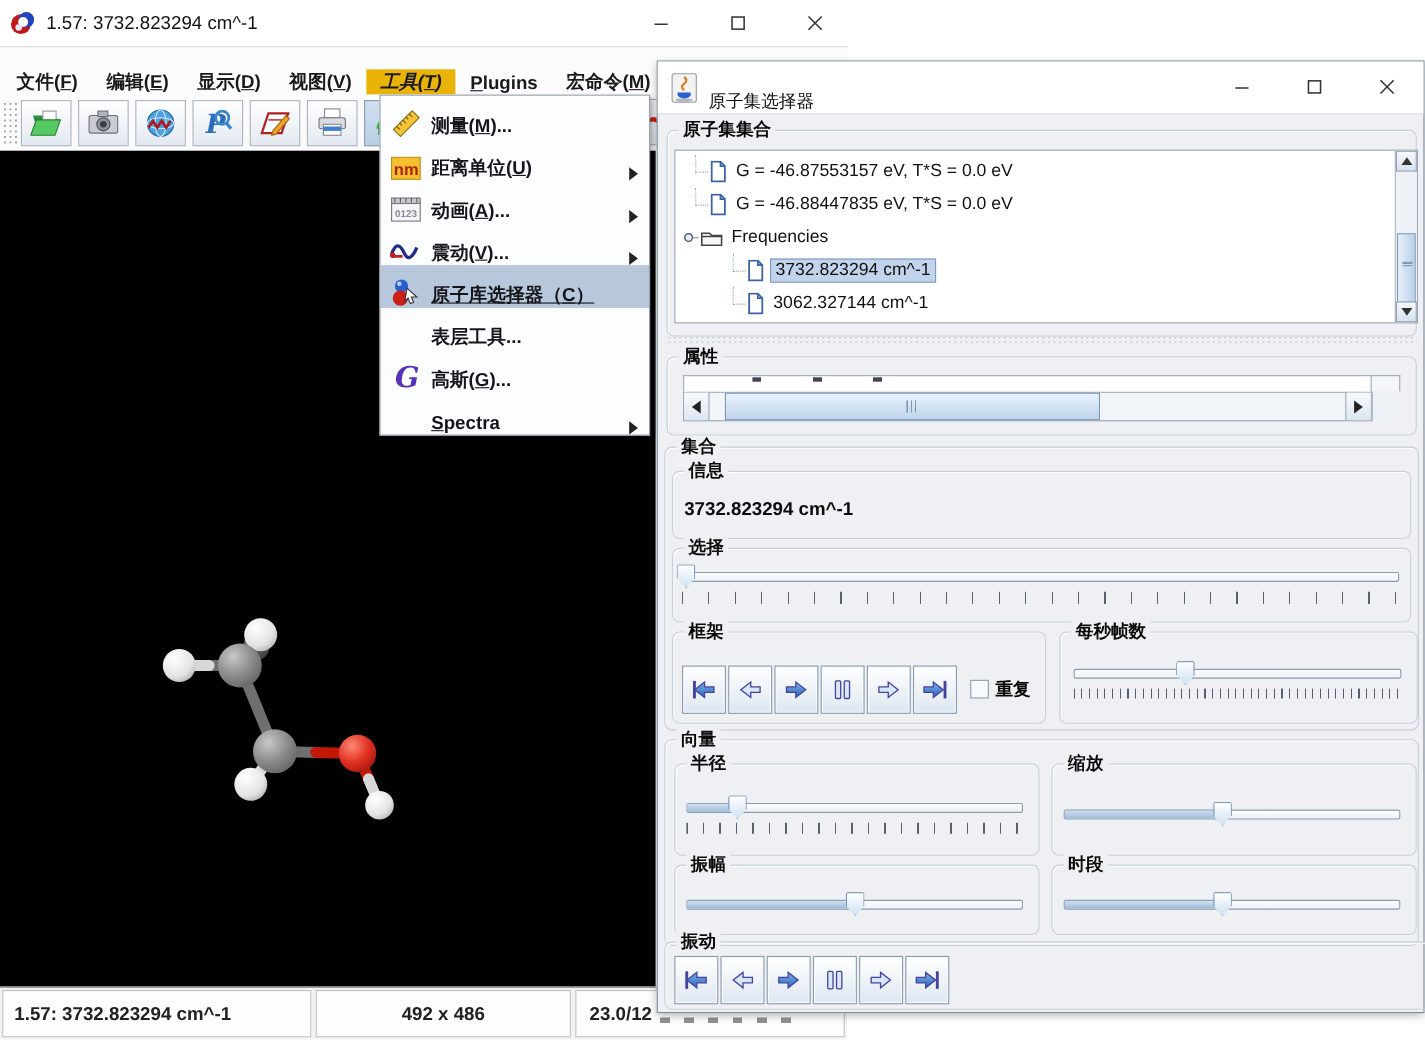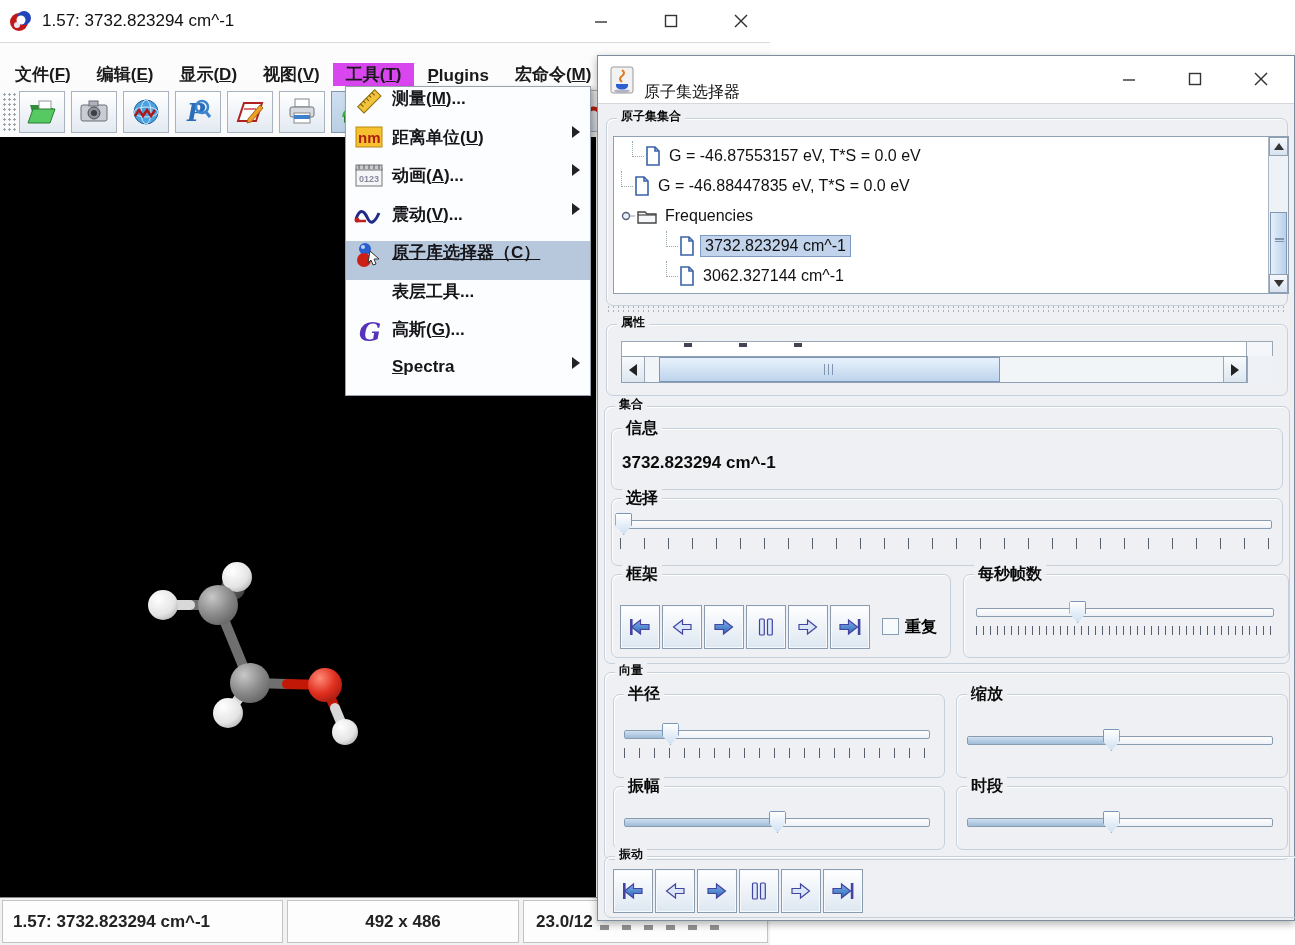--- a/index.html
+++ b/index.html
@@ -8,50 +8,50 @@
   u { text-decoration:underline; }
 
   
   #main-window { position:absolute; left:0; top:0; width:770px; height:945px; background:#ffffff; }
   #main-titlebar { position:absolute; left:0; top:0; width:770px; height:42px; background:#ffffff; display:flex; align-items:center; }
   #main-title { font-size:17px; color:#111; margin-left:8px; }
   .winbtns { position:absolute; top:0; right:0; height:42px; display:flex; }
   .winbtn { width:70px; height:42px; display:flex; align-items:center; justify-content:center; }
   #main-menubar { position:absolute; left:0; top:42px; width:770px; height:44px; background:#fcfcfc; border-top:1px solid #d9d9d9; display:flex; align-items:flex-end; padding-left:2px; }
   .menu-item { display:flex; align-items:center; padding:0 13px; font-size:17px; font-weight:600; color:#1a1a1a; white-space:nowrap; }
-  .menu-item.active { background:#d946ef; }
+  .menu-item.active { background:#eab308;font-style:italic; }
   #main-toolbar { position:absolute; left:0; top:86px; width:770px; height:51px; background:#fbfbfc; display:flex; align-items:center; }
   .tb-handle { width:14px; height:40px; margin:0 3px 0 2px; background:radial-gradient(#9aa2ab 1px, transparent 1.3px); background-size:5px 5px; }
   .tbtn { width:46px; height:42px; margin-right:6px; border:1px solid #a9b3bf; background:linear-gradient(#ffffff,#e2e9f1); display:flex; align-items:center; justify-content:center; flex:0 0 auto; }
   .tbtn.pressed { background:linear-gradient(#cfdff0,#b9cfe4); border-color:#7f96ad; }
   #viewport { position:absolute; left:0; top:137px; width:596px; height:760px; background:#000; }
   #main-statusbar { position:absolute; left:0; top:897px; width:770px; height:48px; background:#f2f2f2; border-top:1px solid #888; display:flex; align-items:stretch; }
   .status-cell { border:1px solid #c3c3c3; background:#fdfdfd; margin:2px 2px 2px 2px; display:flex; align-items:center; font-size:17px; font-weight:700; color:#222; }
   #status-cell-1 { width:281px; padding-left:10px; }
   #status-cell-2 { width:232px; justify-content:center; }
   #status-cell-3 { flex:1; padding-left:12px; }
   #status-clip-marks { position:absolute; left:600px; top:925px; width:128px; height:5px;
      background:repeating-linear-gradient(to right,#777 0 9px, transparent 9px 22px); opacity:.8; }
 
   
   #tools-menu { position:absolute; left:345px; top:86px; width:246px; height:310px; background:#fcfdfe; border:1px solid #98a1ac; box-shadow:3px 3px 5px rgba(0,0,0,.35); z-index:20; }
-  .dd-item { height:38.5px; display:flex; align-items:flex-start; font-size:17px; font-weight:600; color:#15151a; position:relative; }
+  .dd-item { height:38.5px; display:flex; align-items:flex-end; font-size:17px; font-weight:600; color:#15151a; position:relative; }
   .dd-item.active { background:#b7c8dd;text-decoration:underline; }
   .dd-icon { width:34px; margin-left:6px; display:flex; justify-content:center; align-items:center; flex:0 0 auto; }
   .dd-label { margin-left:6px; white-space:nowrap; }
   .dd-arrow { position:absolute; right:10px; width:0; height:0; border-left:8px solid #222; border-top:6px solid transparent; border-bottom:6px solid transparent; }
 
   
   #chooser-window { position:absolute; left:597px; top:55px; width:698px; height:866px; background:#eef0f3; border:1px solid #7d8c9c; box-shadow:0 3px 8px rgba(0,0,0,.3); z-index:30; }
   #chooser-titlebar { position:absolute; left:0; top:0; width:100%; height:48px; background:#ffffff; border-bottom:1px solid #d4d8dd; display:flex; align-items:center; }
   #chooser-title { font-size:16px; color:#111; margin-left:10px;margin-top:25px; }
   #chooser-window .winbtn { width:66px; height:46px; }
 
   .group { position:absolute; border:1px solid #c6d0db; border-radius:7px; box-shadow:inset 1px 1px 0 #fff; }
-  .gtitle { position:absolute; top:-11px; left:10px; background:#eef0f3; padding:0 4px; font-size:12px; font-weight:700; color:#0a0a0a; white-space:nowrap; }
+  .gtitle { position:absolute; top:-11px; left:10px; background:#eef0f3; padding:0 4px; font-size:16px; font-weight:700; color:#0a0a0a; white-space:nowrap; }
 
   
   #tree-panel { position:absolute; left:15px; top:80px; width:676px; height:158px; background:#fff; border:1px solid #8fa0b2; display:flex; }
   #tree-rows { flex:1; padding-top:4px; overflow:hidden; position:relative; }
   .tree-row { height:30px; display:flex; align-items:center; font-size:16px; color:#111; position:relative; }
   .tree-row .tlabel { margin-left:7px; white-space:nowrap; }
   .tree-row .tlabel.sel { background:#c2d3ec; border:1px solid #7f9ac0; padding:1px 4px; margin-left:4px; }
   .tree-guide { border-left:1px dotted #9aa; border-bottom:1px dotted #9aa; width:12px; height:16px; margin-bottom:14px; }
   .vscroll { width:20px; background:#eef2f6; border-left:1px solid #aab6c2; position:relative; }
   .sb-btn { position:absolute; left:0; width:19px; height:19px; background:linear-gradient(#f6f9fc,#d7e2ee); border:1px solid #8fa0b4; display:flex; align-items:center; justify-content:center; }
@@ -397,21 +397,21 @@
   <div id="tree-panel">
     <div id="tree-rows">
       <div class="tree-row" style="padding-left:18px">
         <span class="tree-guide"></span>
         <svg width="18" height="20">
             <path d="M3 1 h8 l4 4 v14 H3 Z" fill="#fff" stroke="#3a62a8" stroke-width="1.6"></path>
             <path d="M11 1 v4 h4" fill="none" stroke="#3a62a8" stroke-width="1.6"></path>
           </svg>
         <span class="tlabel">G = -46.87553157 eV, T*S = 0.0 eV</span>
       </div>
-      <div class="tree-row" style="padding-left:7px">
+      <div class="tree-row" style="padding-left:18px">
         <span class="tree-guide"></span>
         <svg width="18" height="20">
             <path d="M3 1 h8 l4 4 v14 H3 Z" fill="#fff" stroke="#3a62a8" stroke-width="1.6"></path>
             <path d="M11 1 v4 h4" fill="none" stroke="#3a62a8" stroke-width="1.6"></path>
           </svg>
         <span class="tlabel">G = -46.88447835 eV, T*S = 0.0 eV</span>
       </div>
       <div class="tree-row" style="padding-left:6px">
         <svg width="16" height="16">
             <circle cx="6" cy="8" r="3.5" fill="#e8eef6" stroke="#55617a" stroke-width="1.4"></circle>

